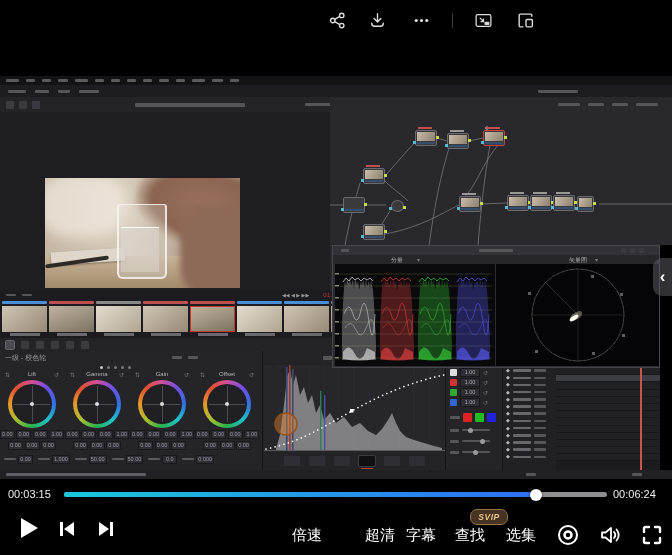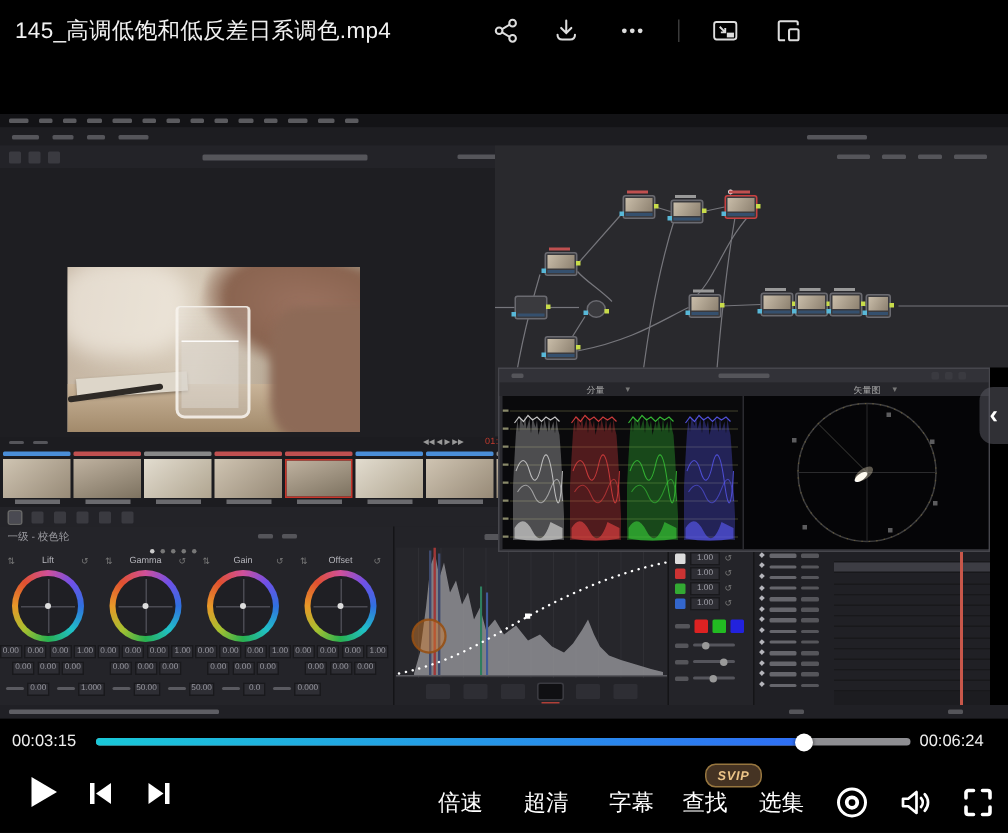--- a/index.html
+++ b/index.html
@@ -150,21 +150,20 @@
     border-radius:7px;color:#ecc488;font-size:8.5px;font-weight:bold;font-style:italic;
     display:flex;align-items:center;justify-content:center;letter-spacing:.5px;z-index:2;}
   .cico svg{display:block;}
 </style>
 </head>
 <body>
 
 <div id="stage">
 
   <div id="topbar" class="a">
-    <div id="title" class="a">145_高调低饱和低反差日系调色.mp4</div>
     <div class="a tico" style="left:328px">
       <svg viewBox="0 0 18 18">
           <g stroke="#ddd" stroke-width="1.3" fill="none">
         <circle cx="4.5" cy="9" r="2.1"></circle>
             <circle cx="13" cy="4.2" r="2.1"></circle>
             <circle cx="13" cy="13.8" r="2.1"></circle>
         <path d="M6.4 8 L11.2 5.1 M6.4 10 L11.2 12.9"></path>
           </g>
         </svg>
     </div>
@@ -853,21 +852,21 @@
       </svg>
   </div>
   <div class="a cico" style="left:96px;top:519px">
     <svg width="20" height="20" viewBox="0 0 20 20">
         <path d="M3 3 L13 10 L3 17 Z" fill="#fff"></path>
         <rect x="14" y="3" width="3" height="14" fill="#fff"></rect>
       </svg>
   </div>
 
   <div class="cbtn" style="left:292px">倍速</div>
-  <div class="cbtn" style="left:349px">超清</div>
+  <div class="cbtn" style="left:365px">超清</div>
   <div class="cbtn" style="left:406px">字幕</div>
   <div class="cbtn" style="left:455px">查找</div>
   <div id="svip" class="a">SVIP</div>
   <div class="cbtn" style="left:506px">选集</div>
 
   <div class="a cico" style="left:556px;top:523px">
     <svg width="24" height="24" viewBox="0 0 24 24">
         <g stroke="#fff" fill="none">
       <circle cx="12" cy="12" r="9" stroke-width="2"></circle>
           <circle cx="12" cy="12" r="3.5" stroke-width="2.5"></circle>

